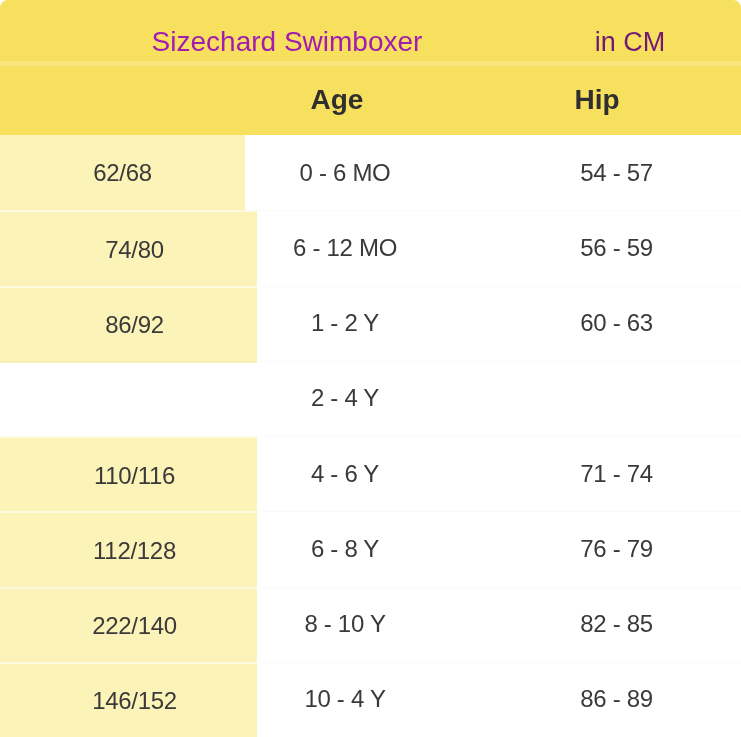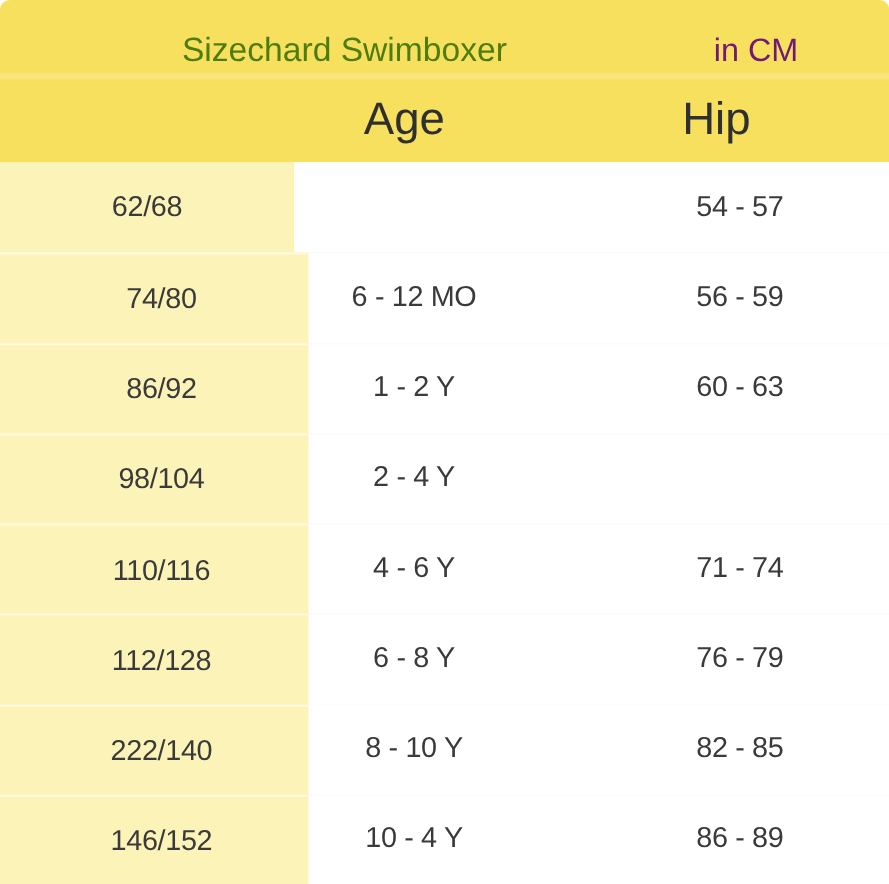--- a/index.html
+++ b/index.html
@@ -6,33 +6,33 @@
   .page{
     position:relative;width:741px;height:737px;overflow:hidden;
     background:#ffffff;color:#383838;
     font-family:"Liberation Sans", sans-serif;
     border-radius:8px 8px 0 0;
   }
   
   .hdr{position:absolute;top:0;left:0;width:741px;height:135px;background:#f8e05f;}
   .hdr-title{
     position:absolute;left:287px;top:42px;transform:translate(-50%,-50%);
-    font-size:28px;font-weight:400;white-space:nowrap;color:#4d7c0f;
+    font-size:28px;font-weight:400;white-space:nowrap;color:#a21caf;
   }
   .hdr-unit{
     position:absolute;left:630px;top:42px;transform:translate(-50%,-50%);
     font-size:27px;font-weight:400;white-space:nowrap;color:#701a75;
   }
   .hdr-band{
     position:absolute;left:0;top:61px;width:100%;height:5px;
     background:rgba(255,255,255,0.18);
   }
   .colhead{
     position:absolute;top:100px;transform:translate(-50%,-50%);
-    font-size:38px;font-weight:400;white-space:nowrap;color:#2f2f2f;
+    font-size:28px;font-weight:700;white-space:nowrap;color:#2f2f2f;
   }
   .colhead-age{left:337px;}
   .colhead-hip{left:597px;}
   
   .tbody{
     position:absolute;top:135px;left:0;width:741px;height:602px;
     display:flex;flex-direction:column;background:#ffffff;
   }
   .row{flex:1 1 0;position:relative;}
   .row + .row{box-shadow:inset 0 1px 0 rgba(0,0,0,0.02);}
@@ -55,34 +55,34 @@
     <span class="hdr-title">Sizechard Swimboxer</span>
     <span class="hdr-unit">in CM</span>
     <div class="hdr-band"></div>
     <span class="colhead colhead-age">Age</span>
     <span class="colhead colhead-hip">Hip</span>
   </div>
 
   <div class="tbody">
     <div class="row">
       <div class="cell cell-size">62/68</div>
+      <div class="cell cell-age">0 - 6 MO</div>
       <div class="cell cell-hip">54 - 57</div>
     </div>
     <div class="row">
       <div class="cell cell-size">74/80</div>
       <div class="cell cell-age">6 - 12 MO</div>
       <div class="cell cell-hip">56 - 59</div>
     </div>
     <div class="row">
       <div class="cell cell-size">86/92</div>
       <div class="cell cell-age">1 - 2 Y</div>
       <div class="cell cell-hip">60 - 63</div>
     </div>
     <div class="row">
-      <div class="cell cell-size">98/104</div>
       <div class="cell cell-age">2 - 4 Y</div>
     </div>
     <div class="row">
       <div class="cell cell-size">110/116</div>
       <div class="cell cell-age">4 - 6 Y</div>
       <div class="cell cell-hip">71 - 74</div>
     </div>
     <div class="row">
       <div class="cell cell-size">112/128</div>
       <div class="cell cell-age">6 - 8 Y</div>

